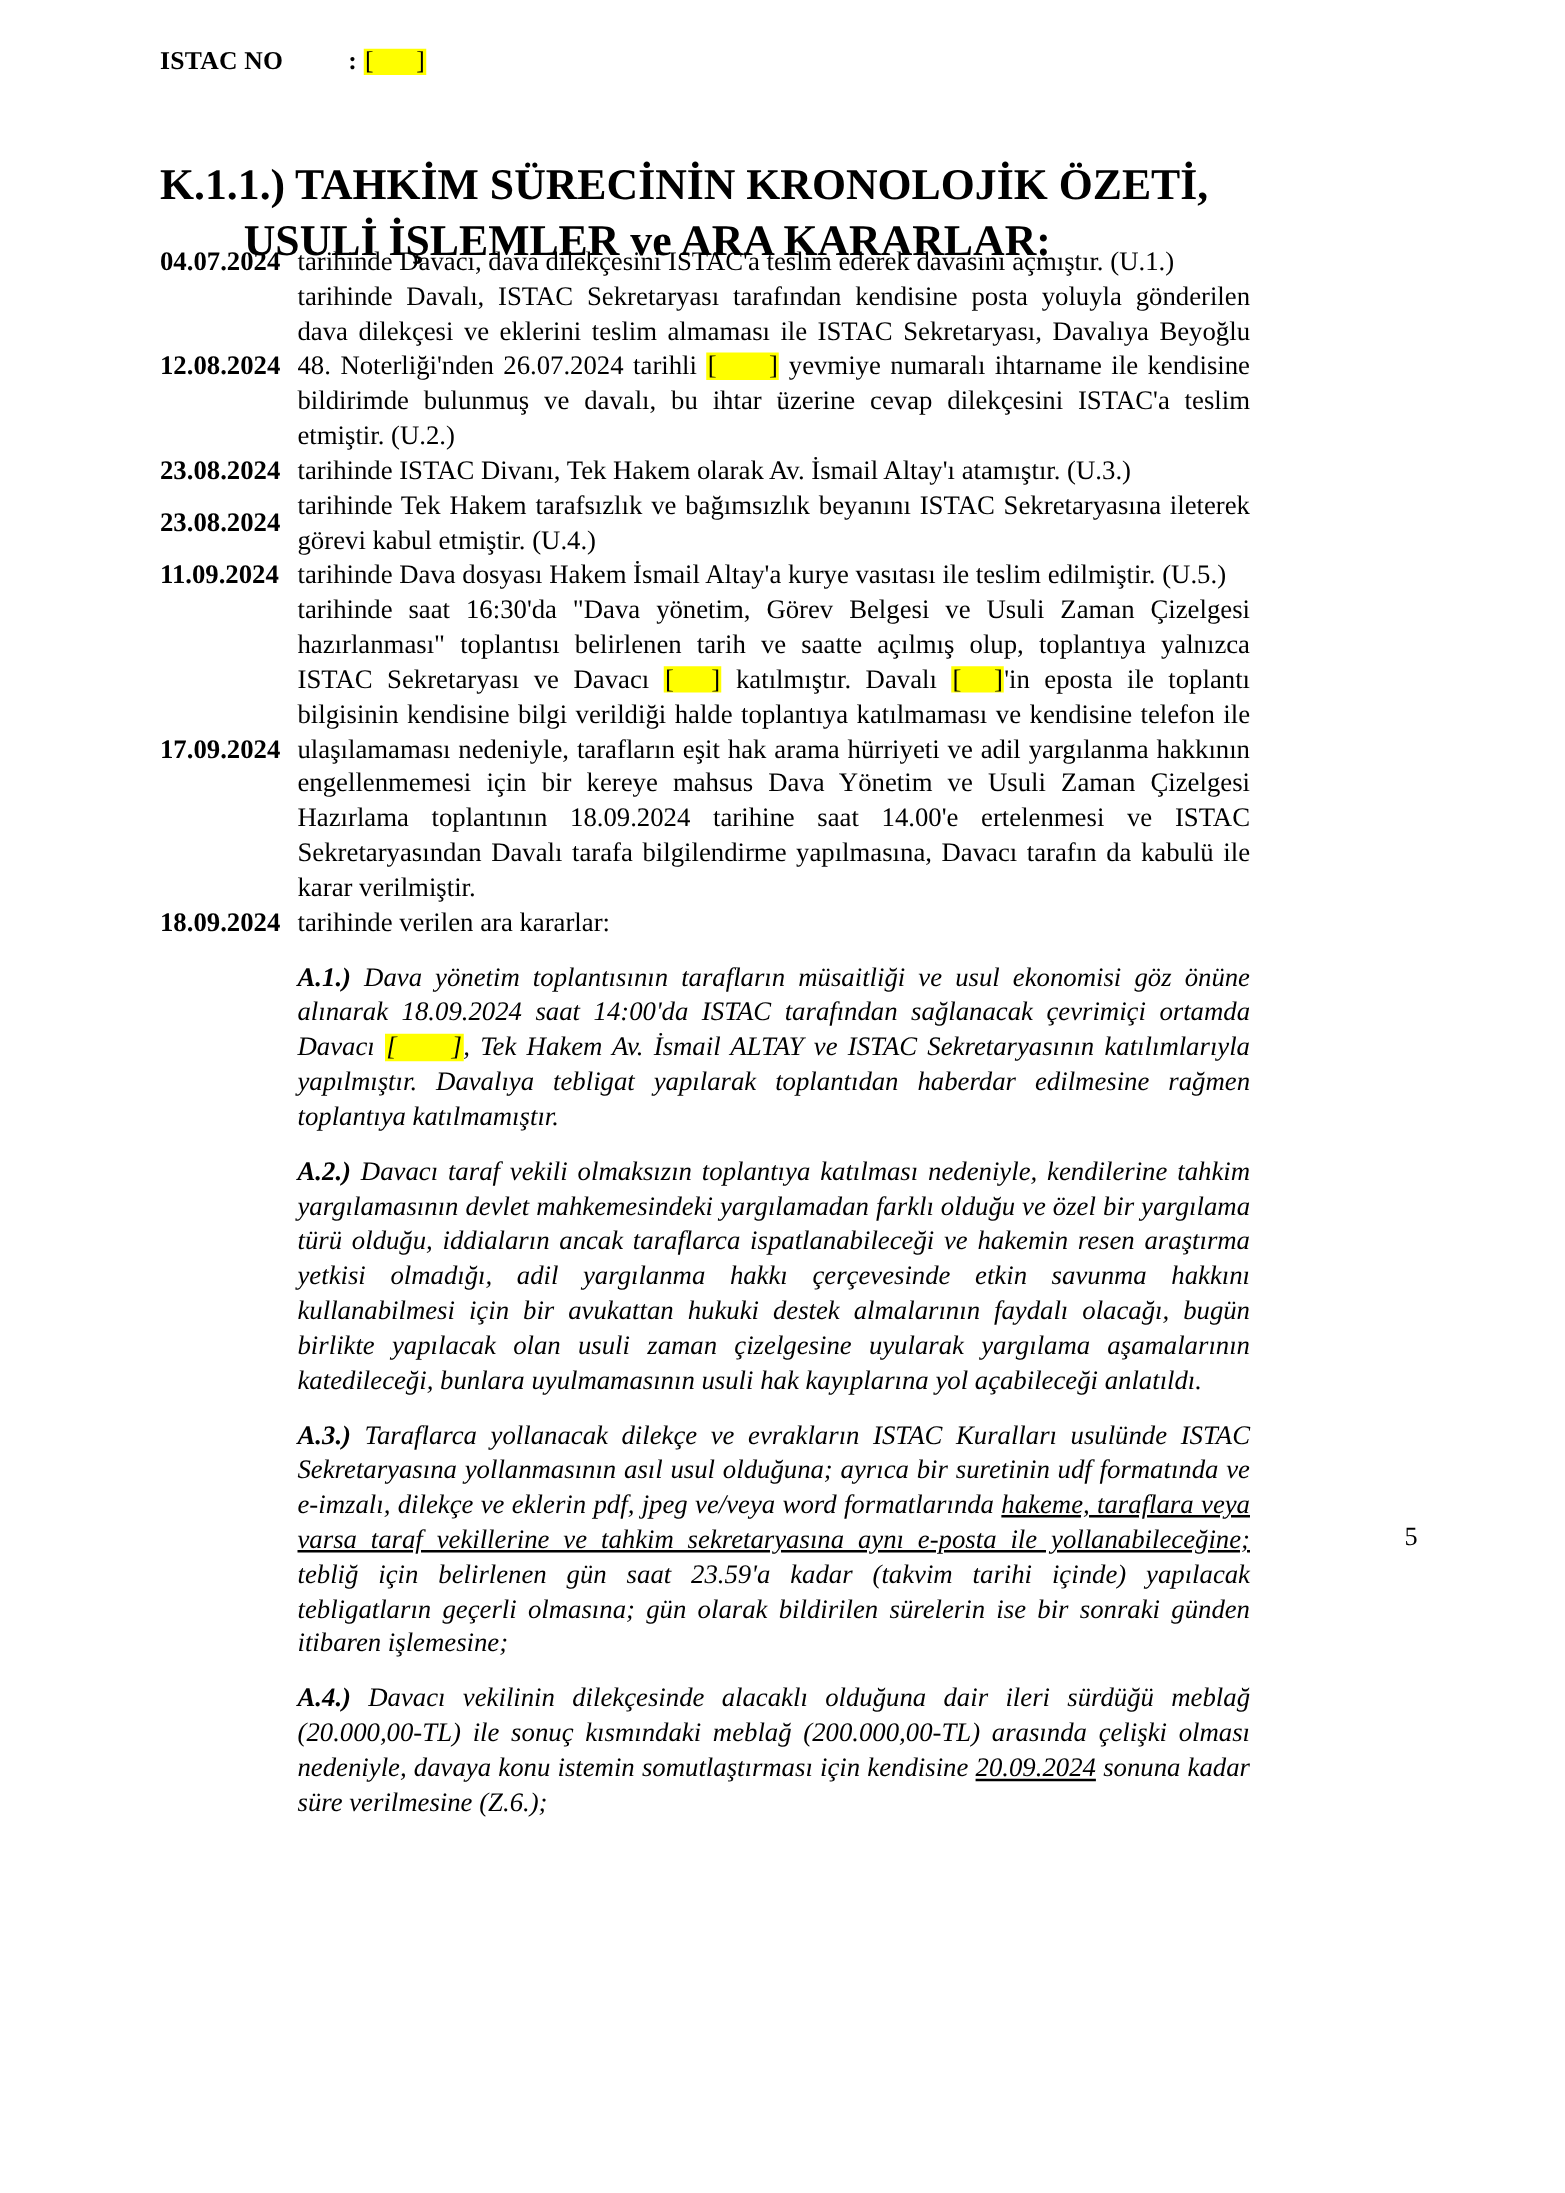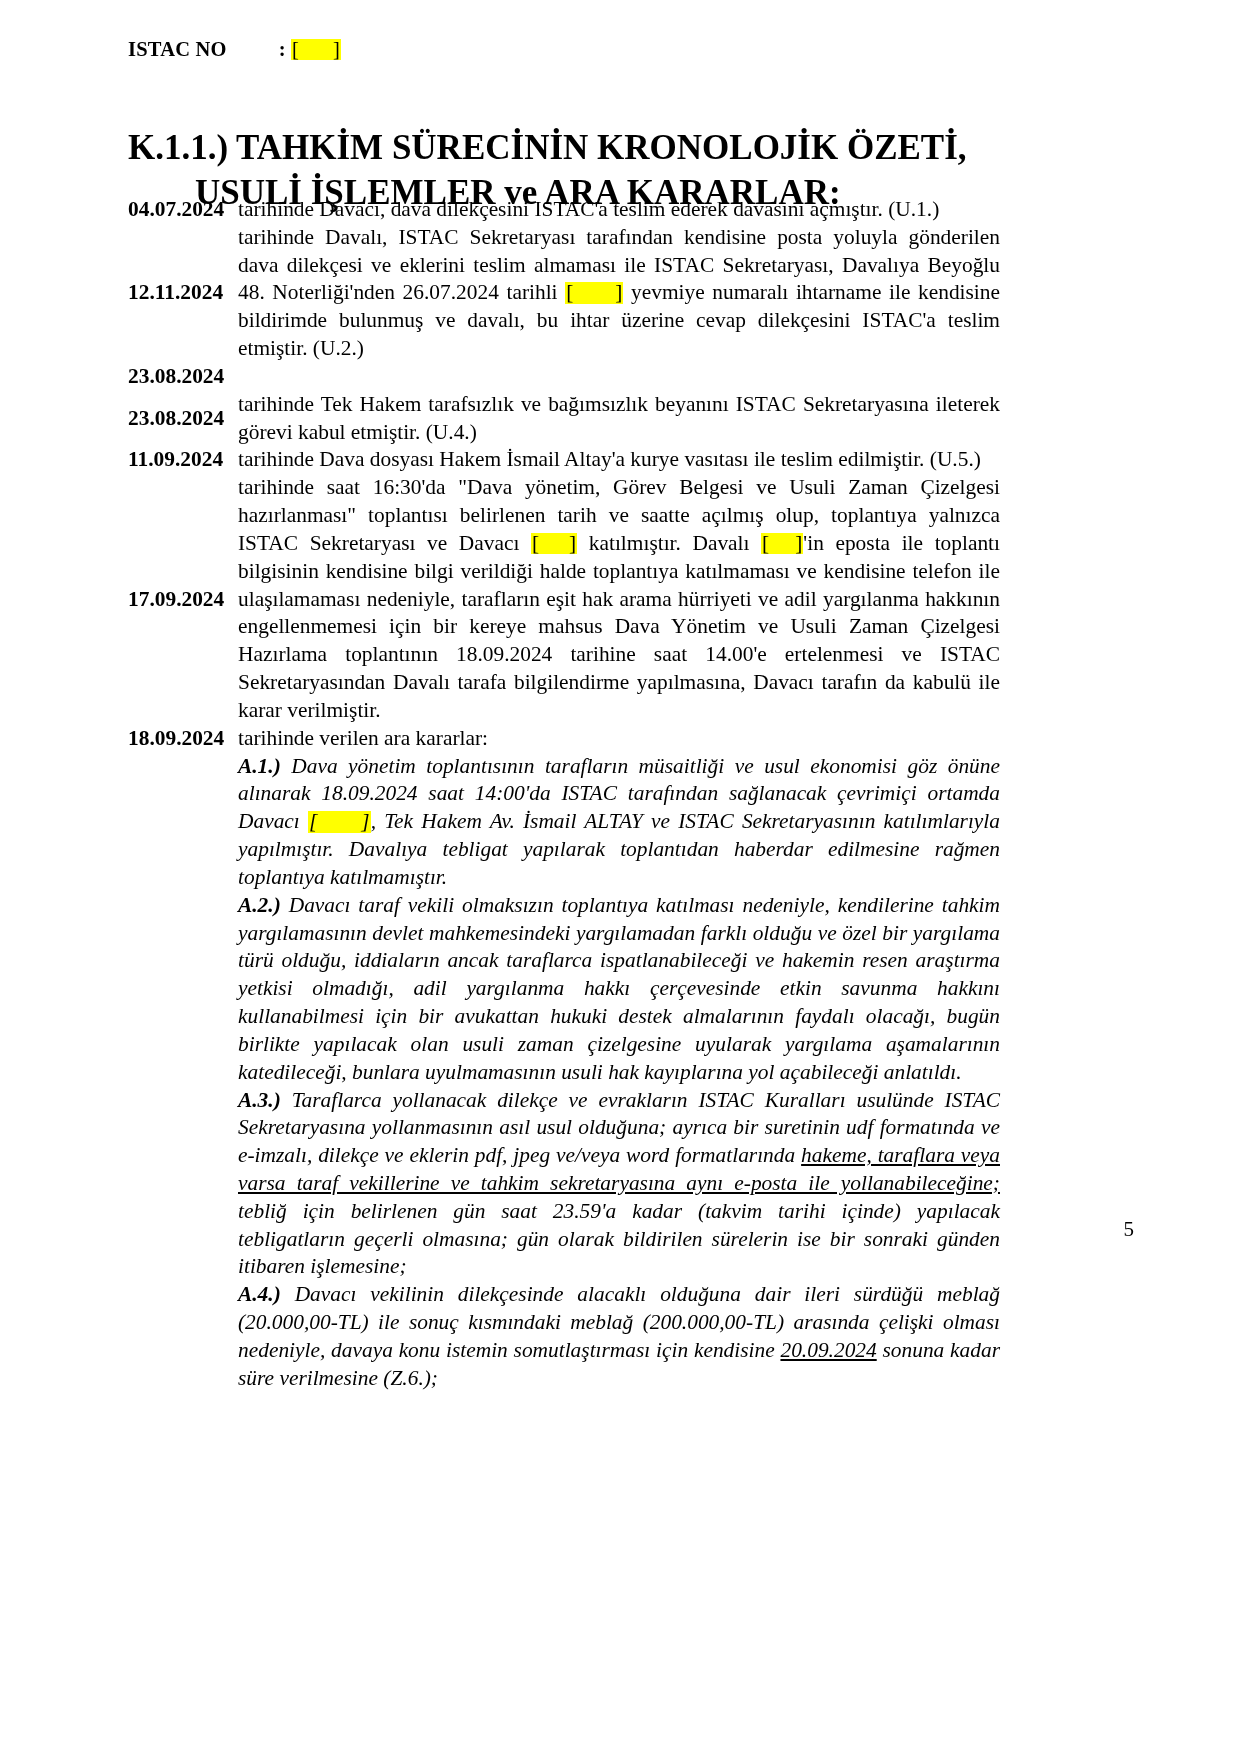--- a/index.html
+++ b/index.html
@@ -103,21 +103,21 @@
   
   .subs {
     margin-left: 110px;
     font-style: italic;
     font-size: 21.4px;
     line-height: 1.30;
   }
   .sub {
     text-align: justify;
     text-justify: inter-word;
-    margin-top: 0;
+    margin-top: 16px;
   }
   .sub .lbl {
     font-weight: bold;
     font-style: italic;
   }
   .u { text-decoration: underline; }
 
   
   .pageno {
     position: absolute;
@@ -144,26 +144,27 @@
   </div>
 
   <div class="body">
 
     <div class="entry">
       <div class="date">04.07.2024</div>
       <div class="etext nojust">tarihinde Davacı, dava dilekçesini ISTAC'a teslim ederek davasını açmıştır. (U.1.)</div>
     </div>
 
     <div class="entry">
-      <div class="date">12.11.2024</div>
+      <div class="date">12.08.2024</div>
       <div class="etext"><span>tarihinde Davalı, ISTAC Sekretaryası tarafından kendisine posta yoluyla gönderilen dava dilekçesi ve eklerini teslim almaması ile ISTAC Sekretaryası, Davalıya Beyoğlu 48. Noterliği'nden 26.07.2024 tarihli </span><span class="redact"><span class="rb">[</span><span class="rfill rfill-sm"></span><span class="rb">]</span></span><span> yevmiye numaralı ihtarname ile kendisine bildirimde bulunmuş ve davalı, bu ihtar üzerine cevap dilekçesini ISTAC'a teslim etmiştir. (U.2.)</span></div>
     </div>
 
     <div class="entry">
       <div class="date">23.08.2024</div>
+      <div class="etext nojust">tarihinde ISTAC Divanı, Tek Hakem olarak Av. İsmail Altay'ı atamıştır. (U.3.)</div>
     </div>
 
     <div class="entry">
       <div class="date">23.08.2024</div>
       <div class="etext">tarihinde Tek Hakem tarafsızlık ve bağımsızlık beyanını ISTAC Sekretaryasına ileterek görevi kabul etmiştir. (U.4.)</div>
     </div>
 
     <div class="entry">
       <div class="date">11.09.2024</div>
       <div class="etext nojust">tarihinde Dava dosyası Hakem İsmail Altay'a kurye vasıtası ile teslim edilmiştir. (U.5.)</div>

